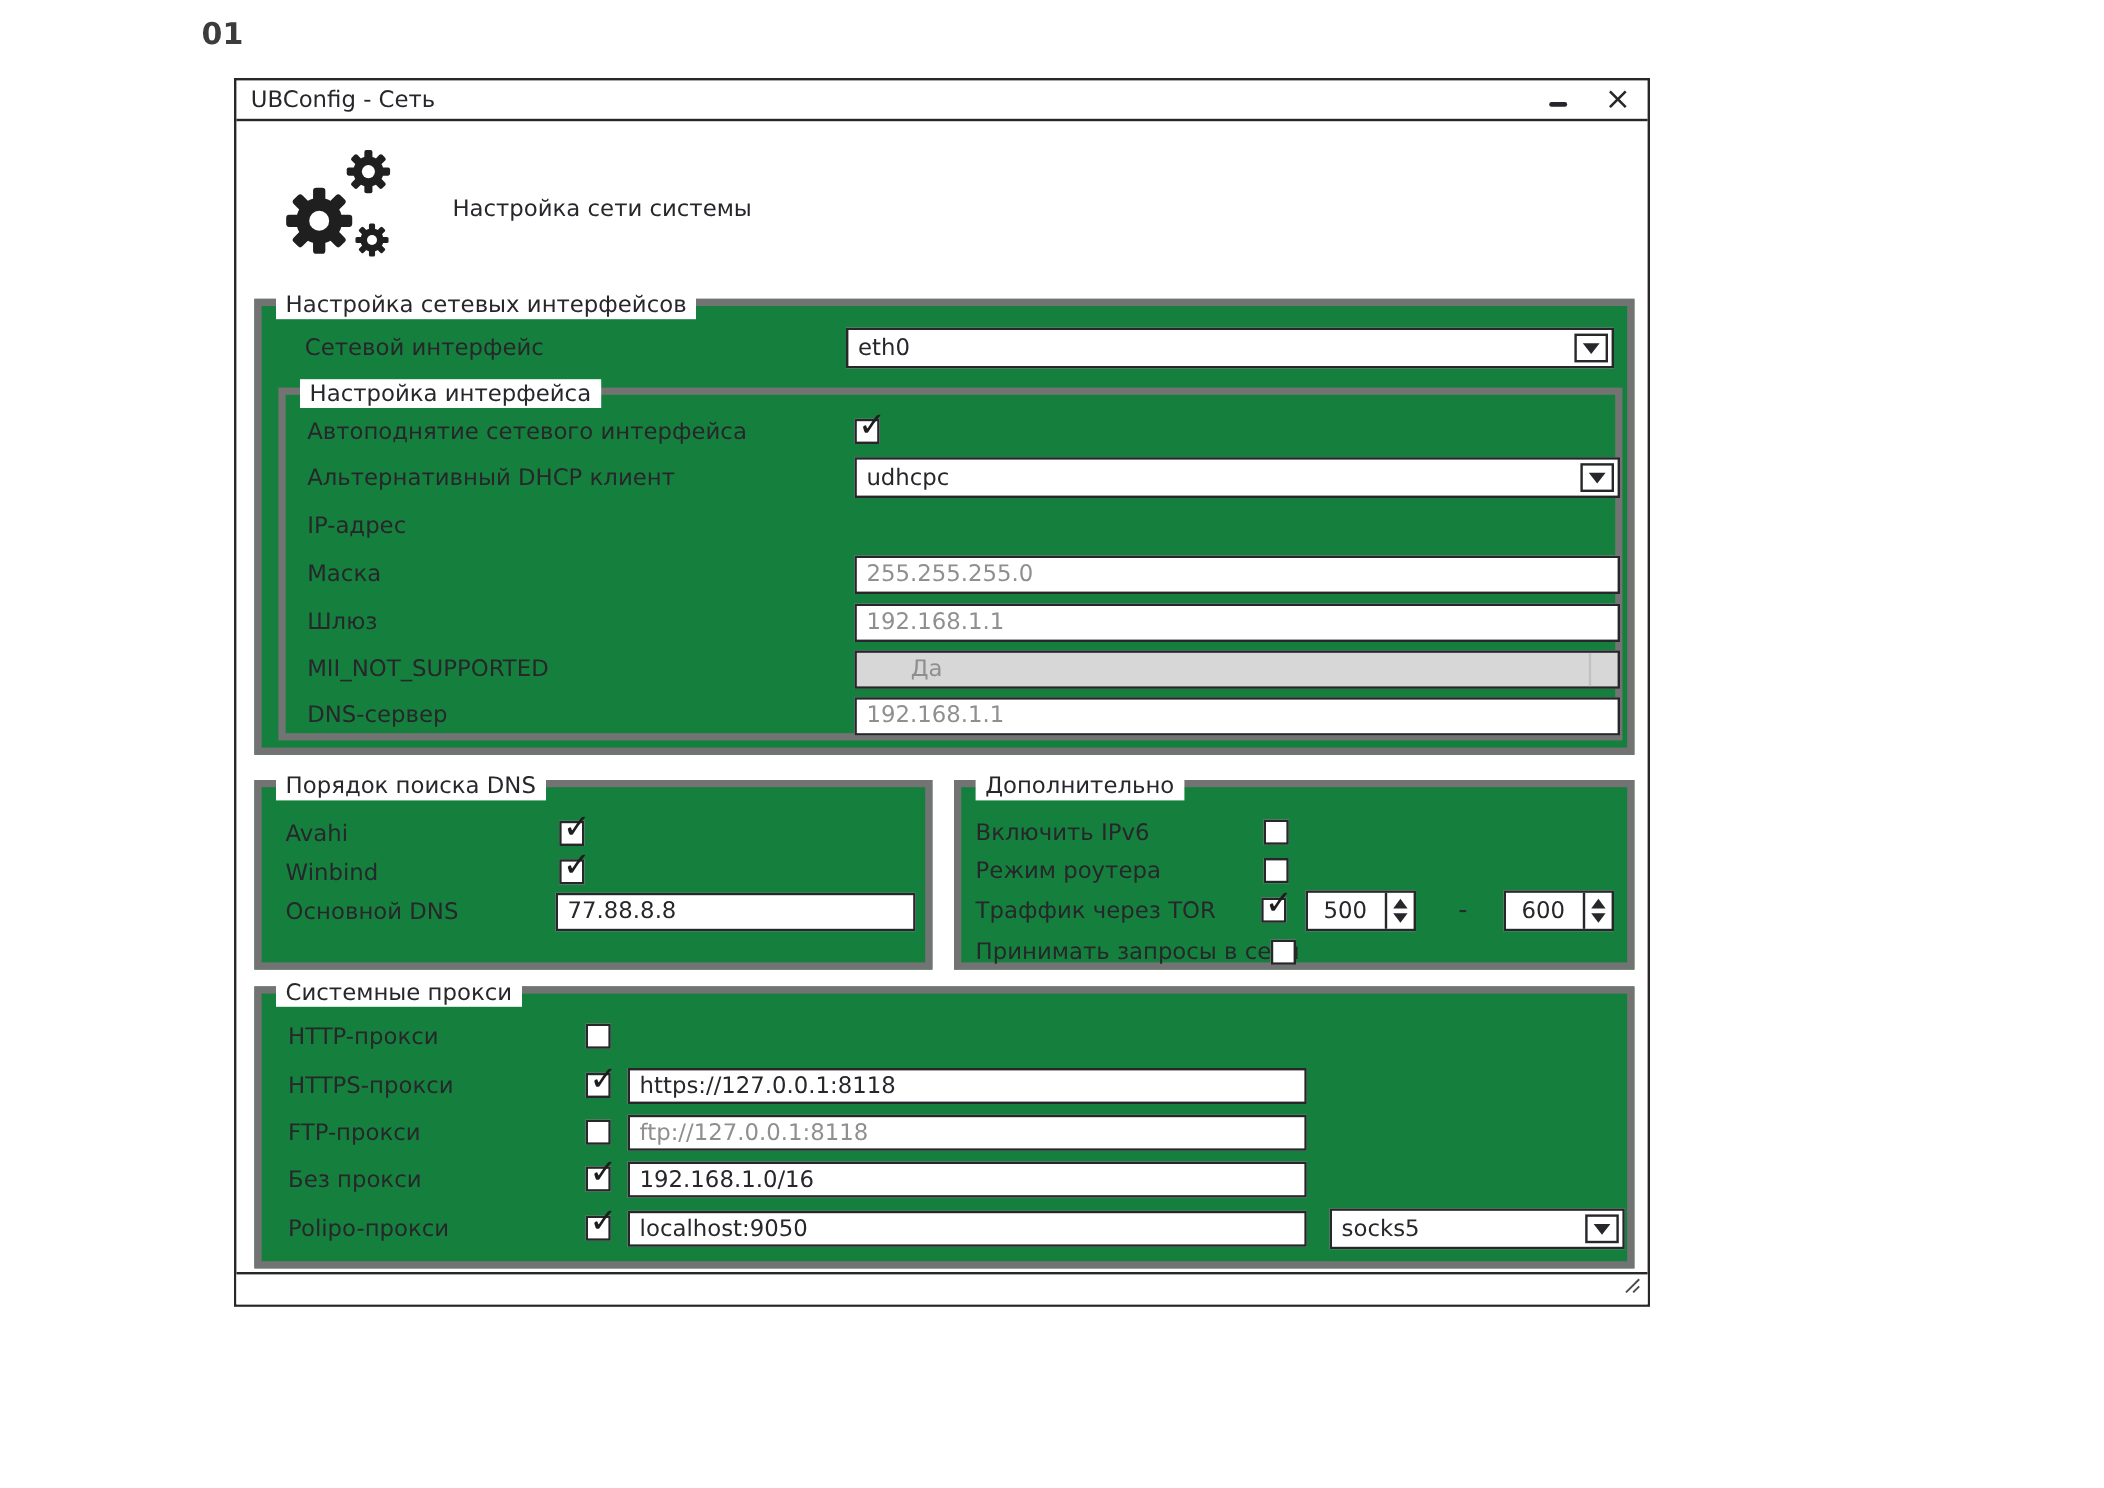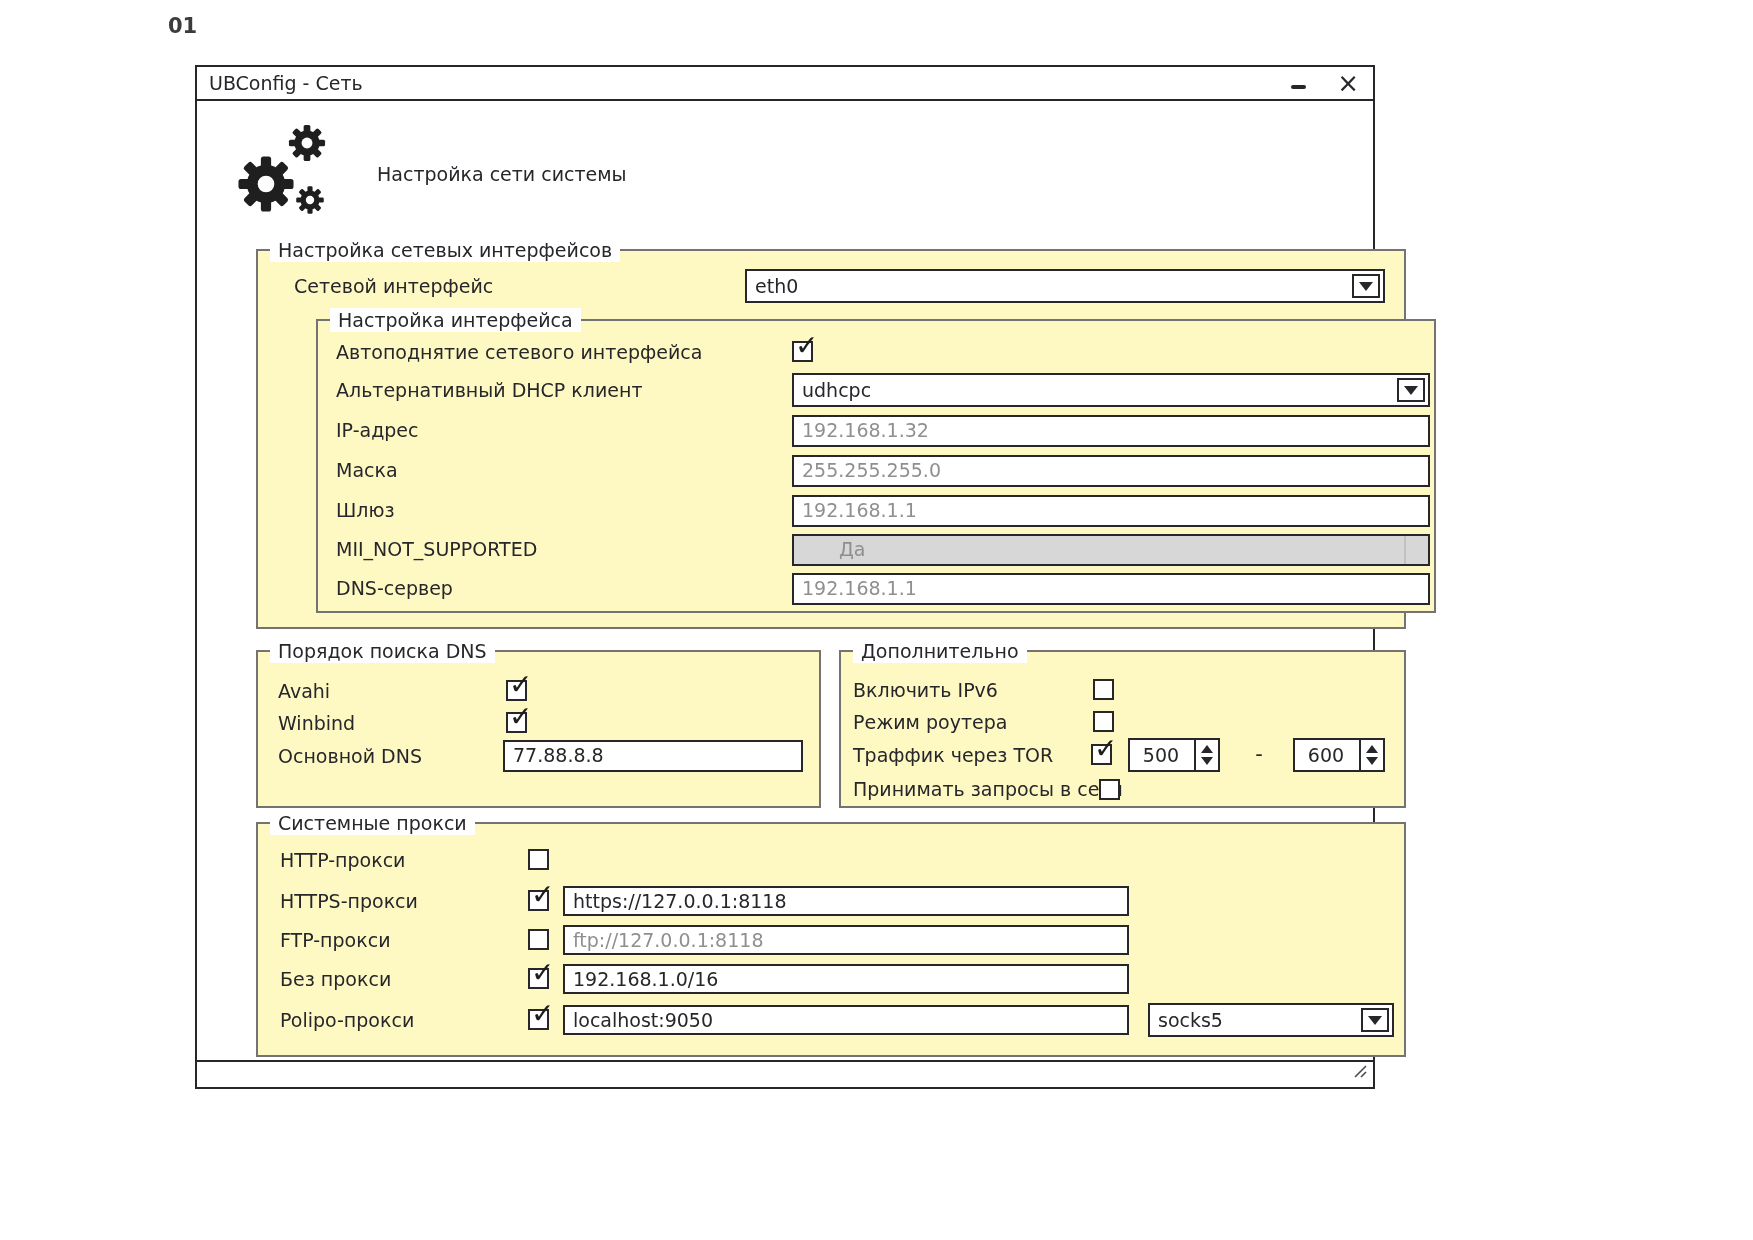--- a/index.html
+++ b/index.html
@@ -4,42 +4,42 @@
 <style>
   * { box-sizing: border-box; margin: 0; padding: 0; }
   html, body { background: #ffffff; }
   body {
     width: 1753px; height: 1240px; position: relative; overflow: hidden;
     font-family: "DejaVu Sans", "Liberation Sans", sans-serif;
     color: #26262b;
   }
   .page-number {
     position: absolute; left: 168px; top: 14px;
-    font-size: 21px; font-weight: bold; color: #3c3c3c;
+    font-size: 25px; font-weight: bold; color: #3c3c3c;
   }
   
   .window {
     position: absolute; left: 195px; top: 65px; width: 1180px; height: 1024px;
     border: 2px solid #26262b; background: #fff;
   }
   .titlebar {
     position: absolute; left: 0; top: 0; right: 0; height: 34px;
     border-bottom: 2px solid #26262b;
     display: flex; align-items: center; padding: 0 14px 0 12px;
     font-size: 19px;
   }
   .titlebar .spacer { flex: 1; }
   .min-btn { width: 18px; height: 20px; display: flex; align-items: flex-end; justify-content: center; margin-right: 30px; cursor: pointer; }
   .min-bar { width: 15px; height: 4px; background: #26262b; margin-bottom: 4px; border-radius: 2px; }
   .close-btn { font-size: 26px; line-height: 20px; cursor: pointer; }
   
   .gears { position: absolute; left: 37px; top: 55px; width: 102px; height: 102px; }
   .subtitle { position: absolute; left: 180px; top: 96px; font-size: 19px; }
   
-  .group { position: absolute; border: 2px solid #737373; background: #fef9c3; margin-left: 44px; }
+  .group { position: absolute; border: 6px solid #737373; background: #15803d; }
   .legend {
     position: absolute; top: -13px; left: 12px; background: #fff;
     padding: 0 8px; font-size: 19px; line-height: 24px; white-space: nowrap;
   }
   .lbl { position: absolute; font-size: 19px; white-space: nowrap; }
   
   .input-box {
     position: absolute; border: 2px solid #26262b; background: #fff;
     font-size: 19px; line-height: 26px; padding: 0 8px; overflow: hidden;
     white-space: nowrap; cursor: text;
@@ -149,21 +149,20 @@
 
       <span class="lbl" style="left:18px; top:58px;">Альтернативный DHCP клиент</span>
       <div class="combo" style="left:474px; top:52px; width:638px; height:34px;">
         <span class="combo-text">udhcpc</span>
         <span class="arrowbox">
             <span class="tri-down"></span>
           </span>
       </div>
 
       <span class="lbl" style="left:18px; top:98px;">IP-адрес</span>
-      <div class="input-box muted" style="left:474px; top:94px; width:638px; height:32px;">192.168.1.32</div>
 
       <span class="lbl" style="left:18px; top:138px;">Маска</span>
       <div class="input-box muted" style="left:474px; top:134px; width:638px; height:32px;">255.255.255.0</div>
 
       <span class="lbl" style="left:18px; top:178px;">Шлюз</span>
       <div class="input-box muted" style="left:474px; top:174px; width:638px; height:32px;">192.168.1.1</div>
 
       <span class="lbl" style="left:18px; top:217px;">MII_NOT_SUPPORTED</span>
       <div class="input-box disabled" style="left:474px; top:213px; width:638px; height:32px;">
         <span>Да</span>

